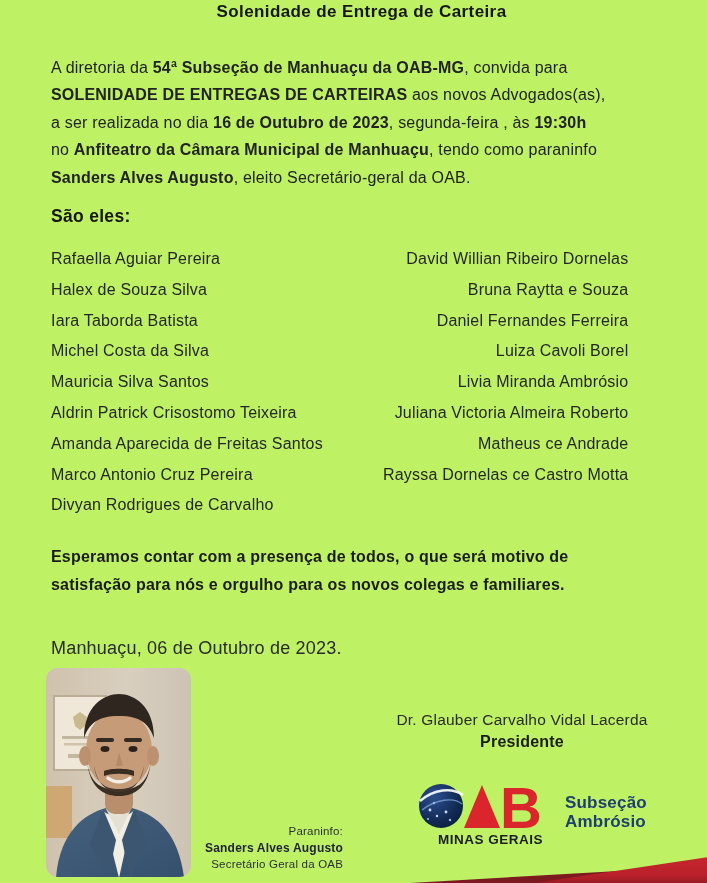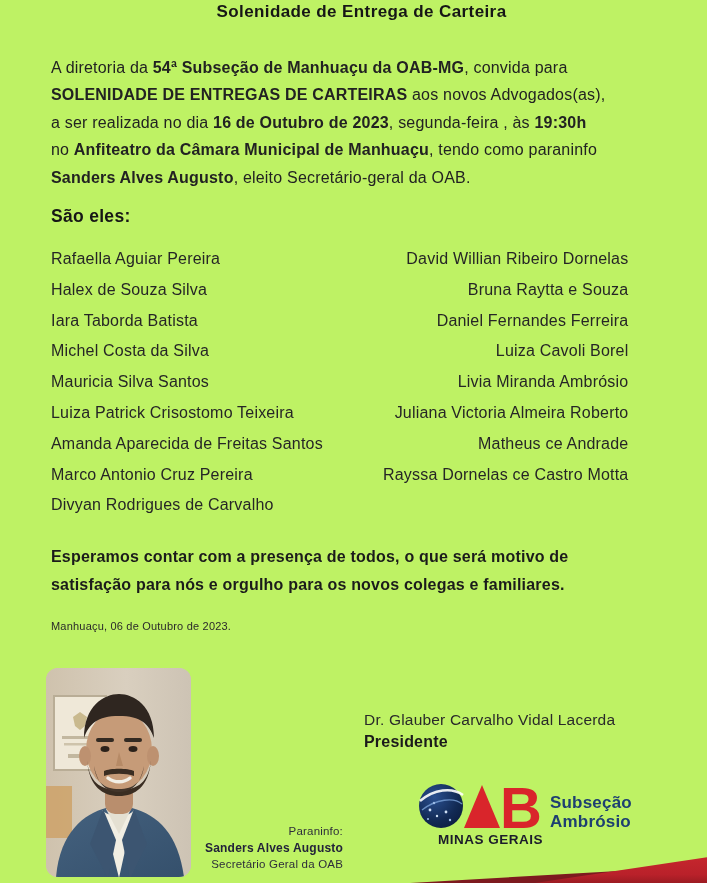--- a/index.html
+++ b/index.html
@@ -23,40 +23,40 @@
   .names-col{
     position:absolute;top:244px;font-size:16px;line-height:30.8px;color:#262626;
   }
   .names-col.left{left:51px;}
   .names-col.right{left:383px;text-align:right;}
   .closing{
     position:absolute;top:543px;left:51px;width:616px;
     font-size:16px;font-weight:700;line-height:27.5px;color:#1b1b1b;
   }
   .date-line{
-    position:absolute;top:620px;left:51px;font-size:11px;color:#2a2a2a;
+    position:absolute;top:638px;left:51px;font-size:18px;color:#2a2a2a;
   }
   .photo{
     position:absolute;left:46px;top:668px;width:145px;height:209px;
     border-radius:12px;overflow:hidden;background:#cfc4b2;
   }
   .paraninfo{
     position:absolute;left:205px;top:823px;font-size:11.5px;line-height:16.5px;color:#2e2e3a;text-align:right;
   }
   .paraninfo .name{font-weight:700;font-size:12px;color:#23233a;}
   .president{
-    position:absolute;left:364px;top:711px;width:300px;text-align:left;
+    position:absolute;left:372px;top:711px;width:300px;text-align:center;
     font-size:15.5px;color:#2a2a2a;
   }
   .president .ptitle{font-weight:700;font-size:16px;margin-top:4px;color:#1b1b1b;}
   .logo-block{
     position:absolute;left:416px;top:779px;display:flex;align-items:flex-start;
   }
   .logo-sub{
-    margin-left:8px;margin-top:15px;font-weight:700;font-size:17px;line-height:18.5px;
+    margin-left:23px;margin-top:15px;font-weight:700;font-size:17px;line-height:18.5px;
     color:#1d3f71;letter-spacing:.2px;
   }
   .corner-dark{
     position:absolute;left:410px;top:864px;width:297px;height:19px;background:#7d1a1f;
     clip-path:polygon(0% 100%,100% 10%,100% 100%);
   }
   .corner-bright{
     position:absolute;left:535px;top:855px;width:172px;height:28px;
     background:linear-gradient(180deg,#c7272e 0%,#b9212a 70%,#9c1b22 100%);
     clip-path:polygon(0% 100%,100% 8%,100% 100%);
@@ -78,21 +78,21 @@
     </div>
 
   <div class="section-heading">São eles:</div>
 
   <div class="names-col left">
       <div>Rafaella Aguiar Pereira</div>
       <div>Halex de Souza Silva</div>
       <div>Iara Taborda Batista</div>
       <div>Michel Costa da Silva</div>
       <div>Mauricia Silva Santos</div>
-      <div>Luiza Patrick Crisostomo Teixeira</div>
+      <div>Aldrin Patrick Crisostomo Teixeira</div>
       <div>Amanda Aparecida de Freitas Santos</div>
       <div>Marco Antonio Cruz Pereira</div>
       <div>Divyan Rodrigues de Carvalho</div>
     </div>
   <div class="names-col right">
       <div>David Willian Ribeiro Dornelas</div>
       <div>Bruna Raytta e Souza</div>
       <div>Daniel Fernandes  Ferreira</div>
       <div>Luiza Cavoli Borel</div>
       <div>Livia Miranda Ambrósio</div>

